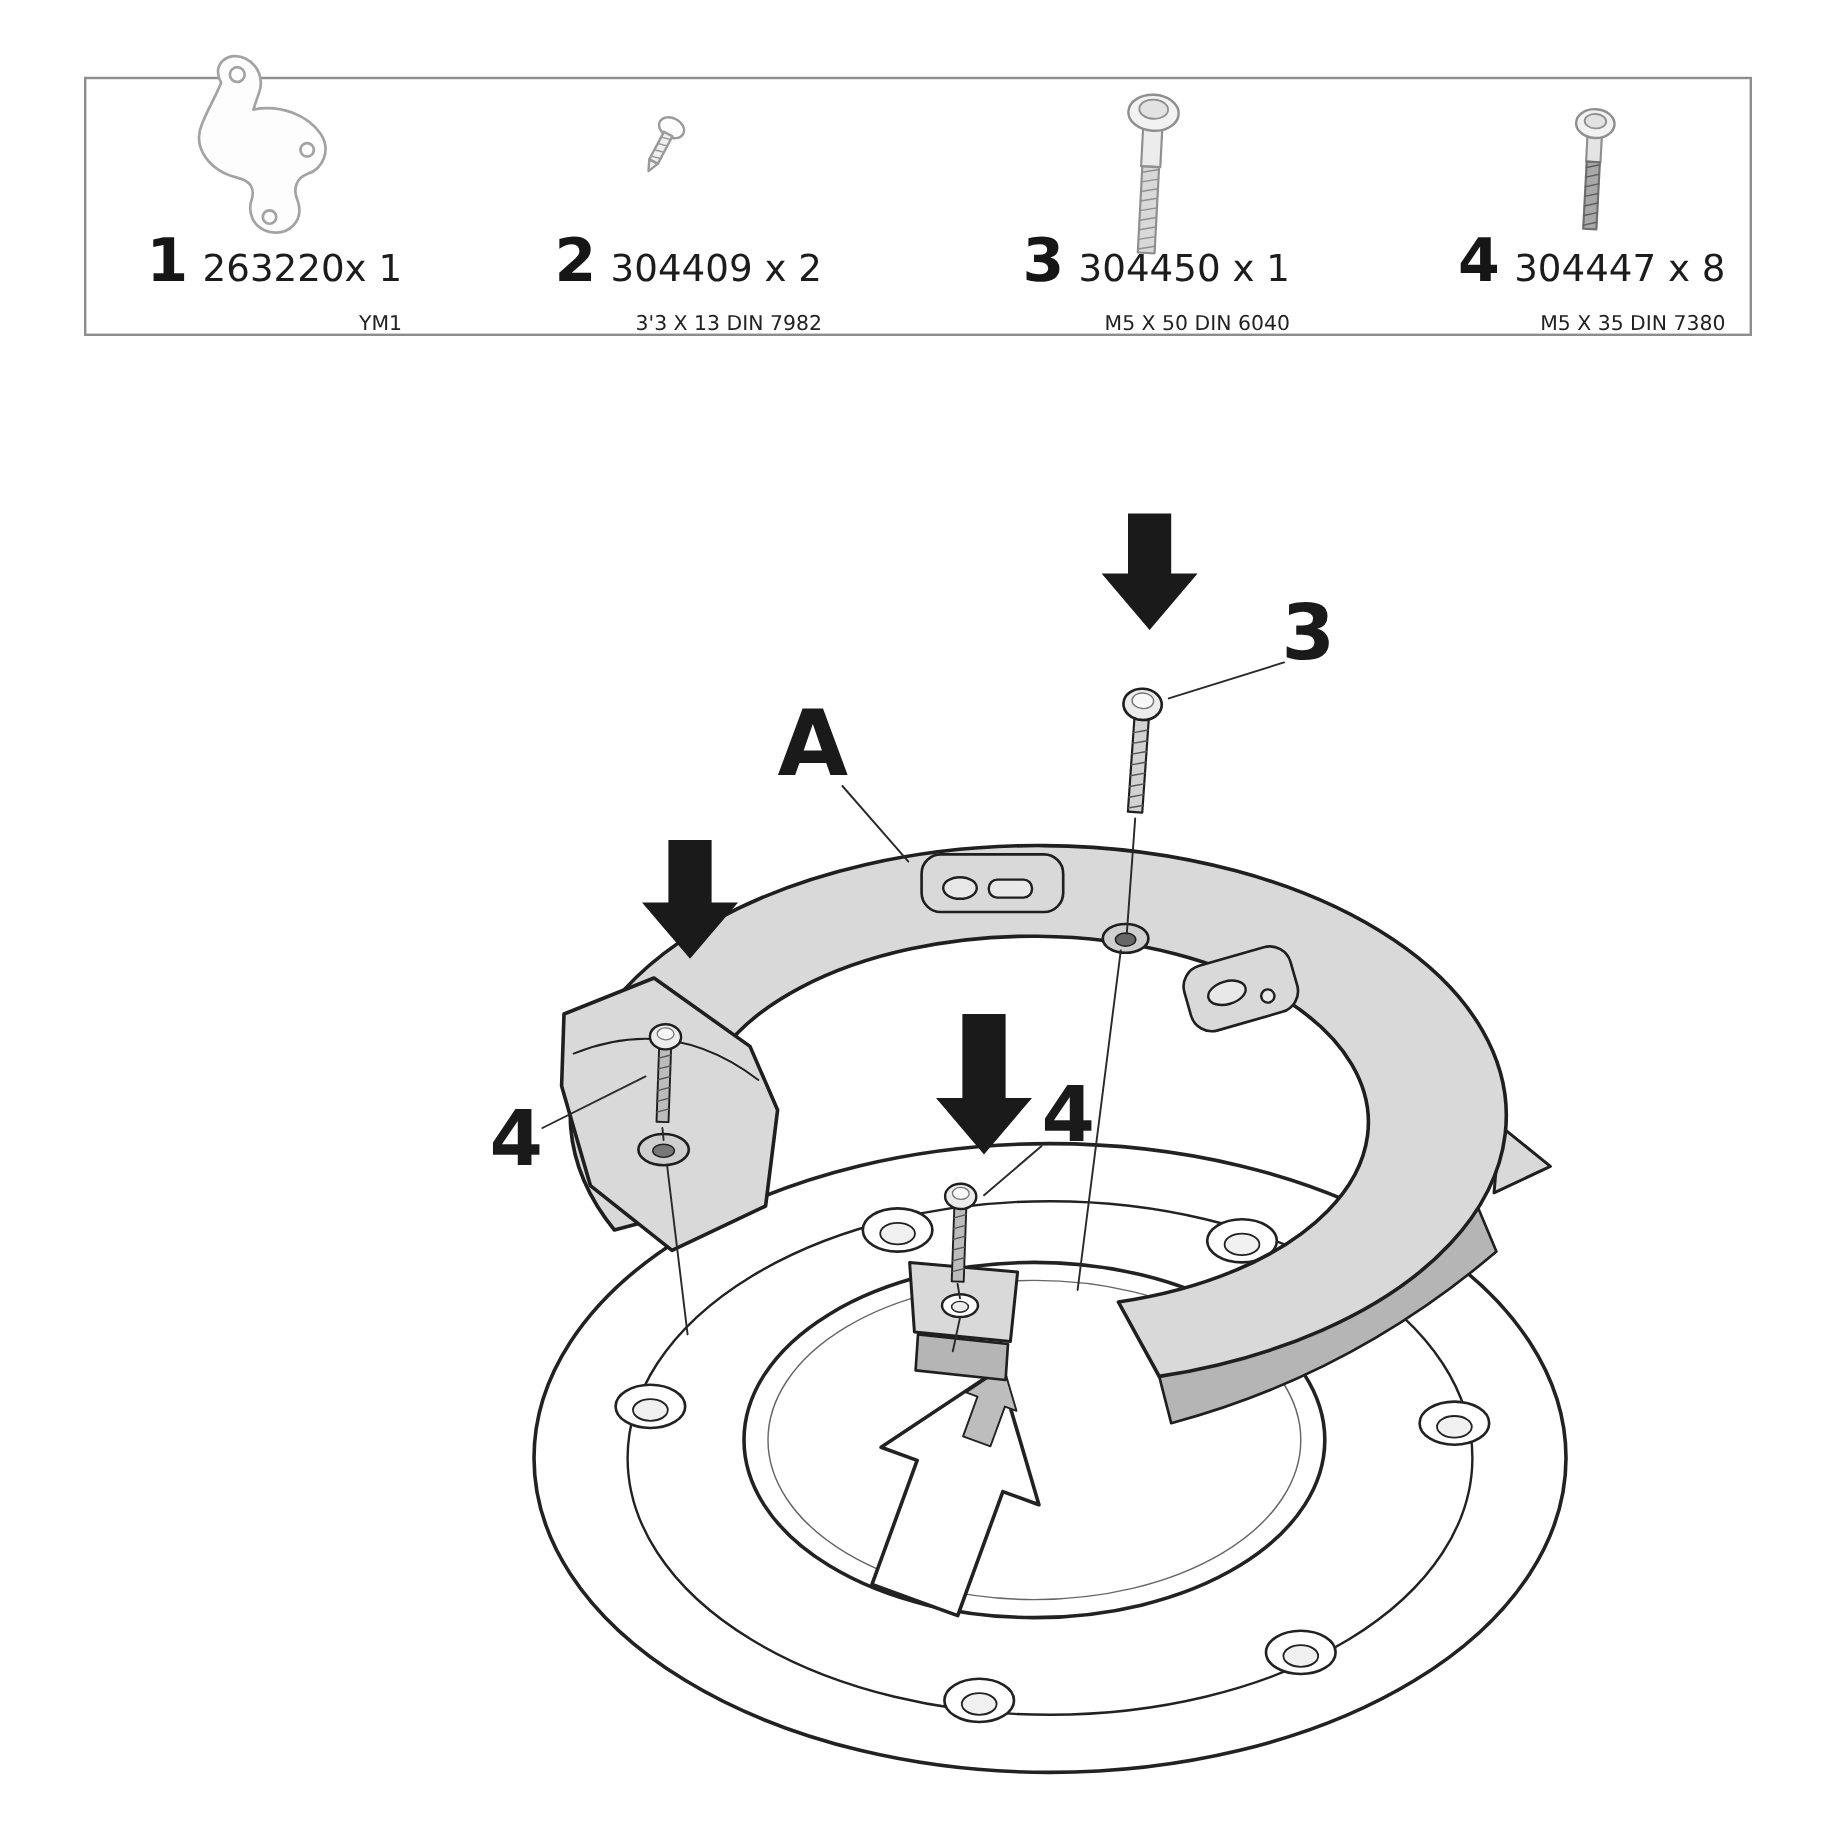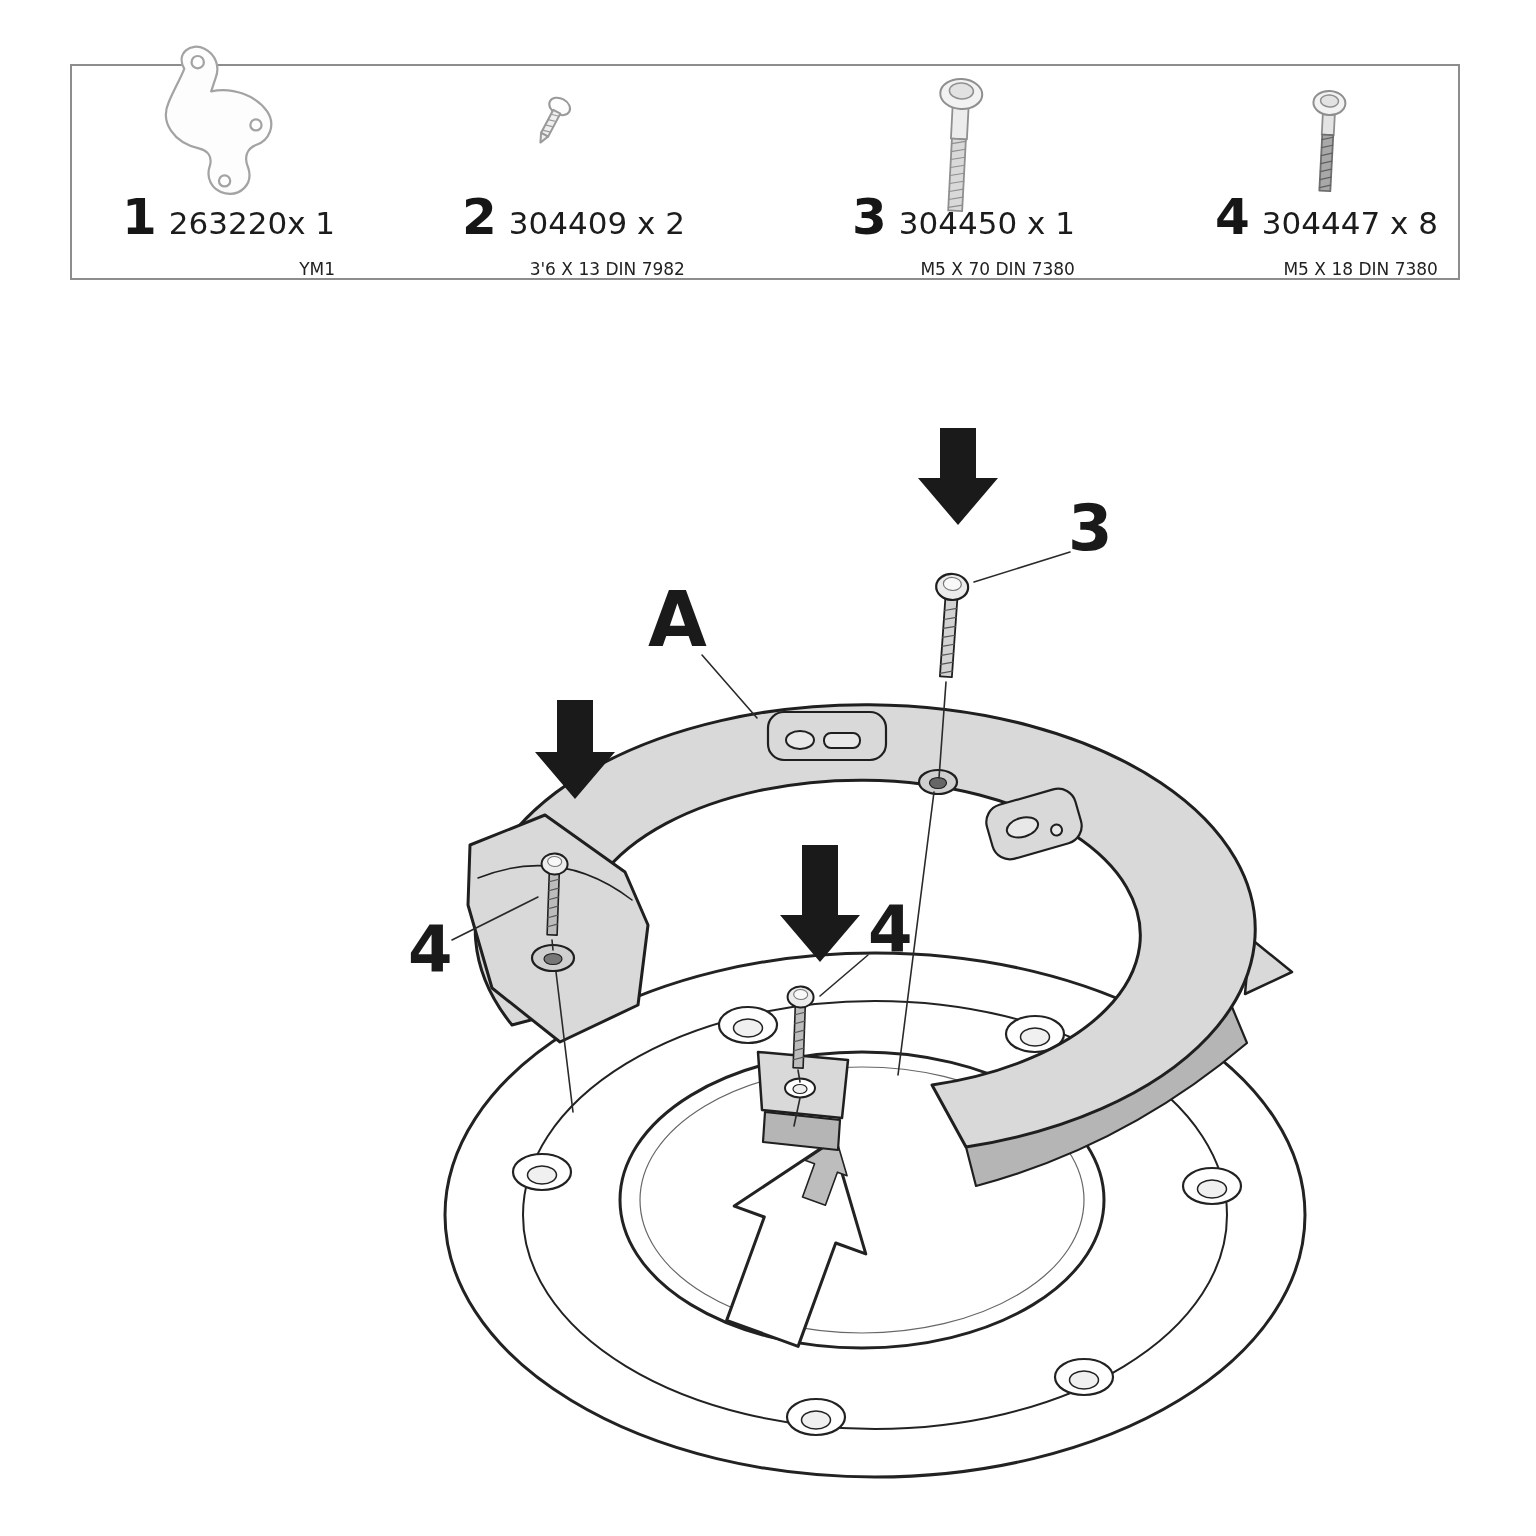--- a/index.html
+++ b/index.html
@@ -195,37 +195,37 @@
     <span class="pcol">
       <span class="pcode">263220x 1</span>
       <span class="pspec">YM1</span>
     </span>
   </div>
 
   <div class="part-item" style="left:462px;top:192px">
     <span class="pnum">2</span>
     <span class="pcol">
       <span class="pcode">304409 x 2</span>
-      <span class="pspec">3'6 X 13 DIN 7982</span>
+      <span class="pspec">3'3 X 13 DIN 7982</span>
     </span>
   </div>
 
   <div class="part-item" style="left:852px;top:192px">
     <span class="pnum">3</span>
     <span class="pcol">
       <span class="pcode">304450 x 1</span>
-      <span class="pspec">M5 X 70 DIN 7380</span>
+      <span class="pspec">M5 X 50 DIN 6040</span>
     </span>
   </div>
 
   <div class="part-item" style="left:1215px;top:192px">
     <span class="pnum">4</span>
     <span class="pcol">
       <span class="pcode">304447 x 8</span>
-      <span class="pspec">M5 X 18 DIN 7380</span>
+      <span class="pspec">M5 X 35 DIN 7380</span>
     </span>
   </div>
 
   <div class="diag-label" style="left:648px;top:582px;font-size:76px">A</div>
   <div class="diag-label" style="left:1068px;top:496px;font-size:64px">3</div>
   <div class="diag-label" style="left:408px;top:918px;font-size:64px">4</div>
   <div class="diag-label" style="left:868px;top:898px;font-size:64px">4</div>
 
 </div>
 

